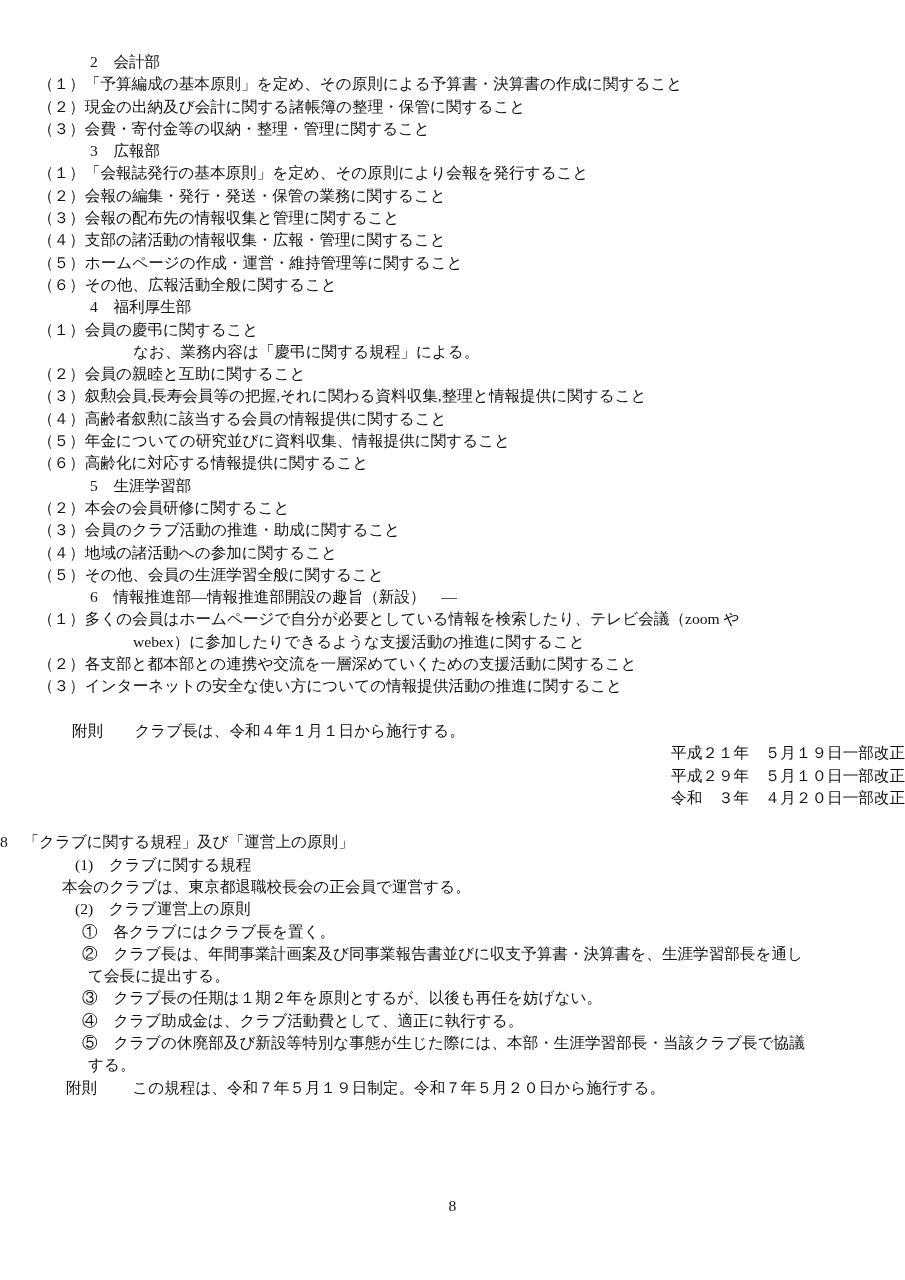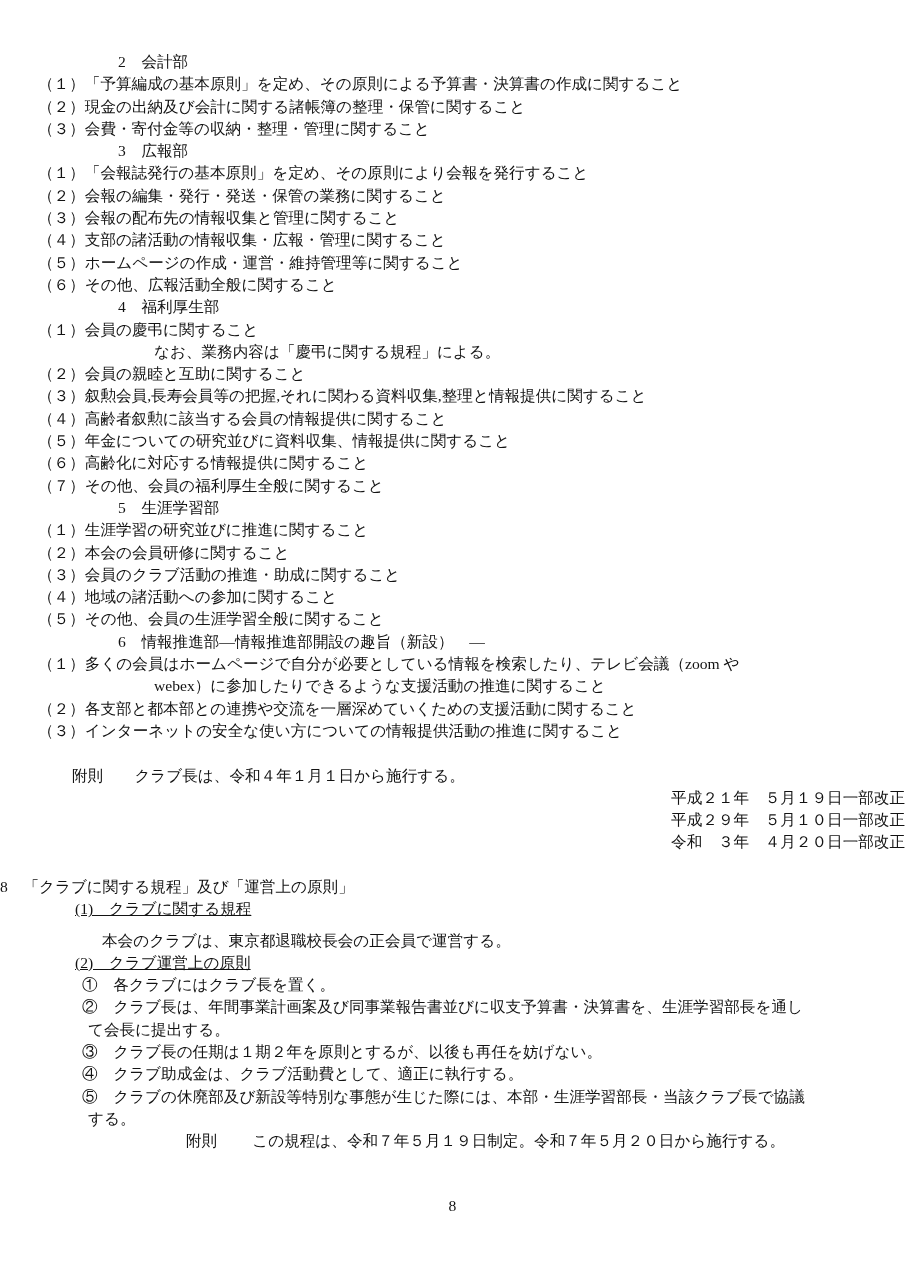--- a/index.html
+++ b/index.html
@@ -19,32 +19,32 @@
     top: 51px;
     left: 0;
     width: 905px;
   }
   .line {
     height: 22.3px;
     line-height: 22.3px;
     white-space: pre;
   }
   
-  .section-heading       { padding-left: 90px; margin-left: 28px; }
+  .section-heading       { padding-left: 90px; }
   .item                  { padding-left: 38px; }
-  .continuation          { padding-left: 133px; margin-left: 21px; }
+  .continuation          { padding-left: 133px; }
   .appendix              { padding-left: 72px; }
   .amendment             { padding-left: 135px; text-align: right; }
   .blank                 { }
   .chapter-heading       { font-weight: 400; }
-  .sub-item              { padding-left: 75px; text-decoration: underline; }
-  .body-text             { padding-left: 102px; margin-top: 9px; }
+  .sub-item              { padding-left: 75px; }
+  .body-text             { padding-left: 62px; }
   .circled-item          { padding-left: 82px; }
   .circled-continuation  { padding-left: 88px; }
-  .appendix-bottom       { padding-left: 66px; text-align: center; }
+  .appendix-bottom       { padding-left: 66px; }
   .footer {
     position: absolute;
     top: 1195px;
     left: 0;
     width: 905px;
     height: 22px;
     line-height: 22px;
     text-align: center;
     font-size: 15.6px;
   }
@@ -66,23 +66,21 @@
       <div class="line item">（５）ホームページの作成・運営・維持管理等に関すること</div>
       <div class="line item">（６）その他、広報活動全般に関すること</div>
       <div class="line section-heading">4　福利厚生部</div>
       <div class="line item">（１）会員の慶弔に関すること</div>
       <div class="line continuation">なお、業務内容は「慶弔に関する規程」による。</div>
       <div class="line item">（２）会員の親睦と互助に関すること</div>
       <div class="line item">（３）叙勲会員,長寿会員等の把握,それに関わる資料収集,整理と情報提供に関すること</div>
       <div class="line item">（４）高齢者叙勲に該当する会員の情報提供に関すること</div>
       <div class="line item">（５）年金についての研究並びに資料収集、情報提供に関すること</div>
       <div class="line item">（６）高齢化に対応する情報提供に関すること</div>
-      <div class="line item">（７）その他、会員の福利厚生全般に関すること</div>
       <div class="line section-heading">5　生涯学習部</div>
-      <div class="line item">（１）生涯学習の研究並びに推進に関すること</div>
       <div class="line item">（２）本会の会員研修に関すること</div>
       <div class="line item">（３）会員のクラブ活動の推進・助成に関すること</div>
       <div class="line item">（４）地域の諸活動への参加に関すること</div>
       <div class="line item">（５）その他、会員の生涯学習全般に関すること</div>
       <div class="line section-heading">6　情報推進部―情報推進部開設の趣旨（新設）　―</div>
       <div class="line item">（１）多くの会員はホームページで自分が必要としている情報を検索したり、テレビ会議（zoom や</div>
       <div class="line continuation">webex）に参加したりできるような支援活動の推進に関すること</div>
       <div class="line item">（２）各支部と都本部との連携や交流を一層深めていくための支援活動に関すること</div>
       <div class="line item">（３）インターネットの安全な使い方についての情報提供活動の推進に関すること</div>
       <div class="line blank"></div>

